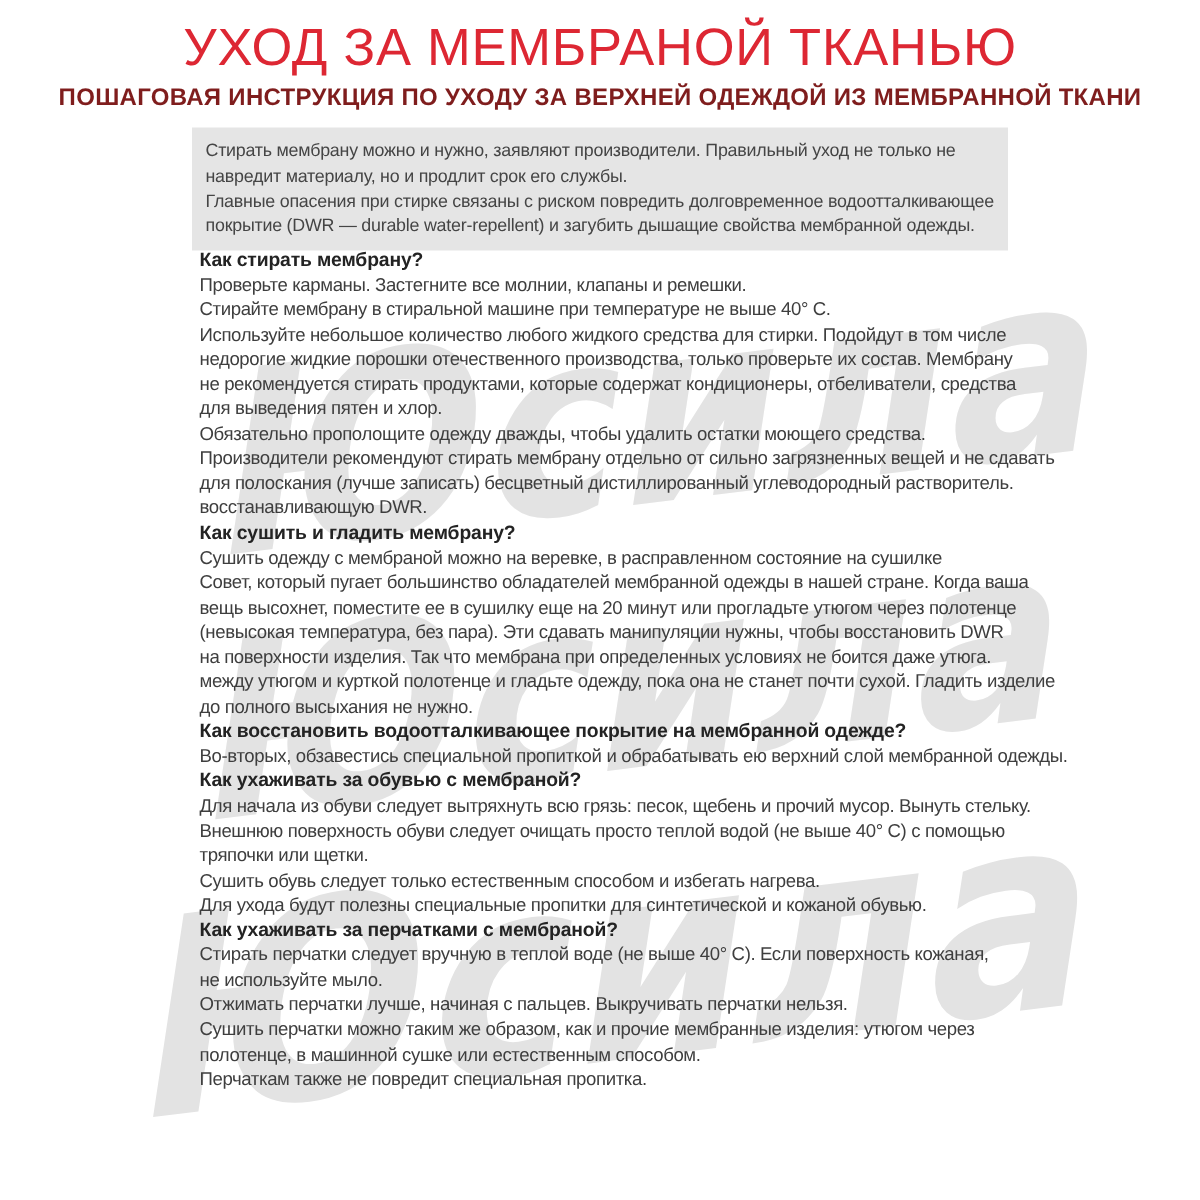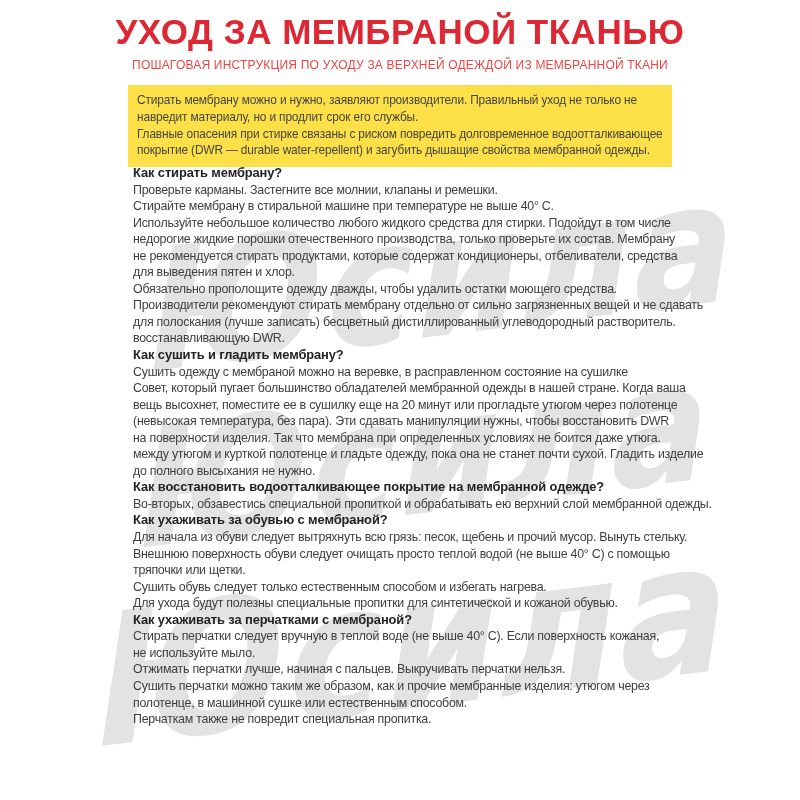--- a/index.html
+++ b/index.html
@@ -14,28 +14,28 @@
     font-style:italic;font-weight:800;letter-spacing:2px;line-height:1;
     transform:rotate(-7deg) skewX(-6deg) scaleY(1.12);transform-origin:left top;
     white-space:nowrap;
   }
   .wm1{left:148px;top:228px;font-size:150px;}
   .wm2{left:138px;top:408px;font-size:146px;}
   .wm3{left:96px;top:592px;font-size:162px;}
   
   .header{position:relative;z-index:1;padding-top:13px;text-align:center;}
   .title{
-    font-size:35px;line-height:38px;font-weight:bold;color:#dd2733;letter-spacing:0.5px;
+    font-size:35px;line-height:38px;font-weight:normal;color:#dd2733;letter-spacing:0.5px;
   }
   .subtitle{
-    margin-top:7px;font-size:12px;line-height:15px;font-weight:normal;color:#ef4444;letter-spacing:0.2px;
+    margin-top:7px;font-size:16px;line-height:15px;font-weight:bold;color:#7f1d1d;letter-spacing:0.2px;
   }
   
   .intro{
-    position:relative;z-index:1;margin:12px 128px 0 128px;background:#fde047;
+    position:relative;z-index:1;margin:12px 128px 0 128px;background:#e5e5e5;
     padding:7px 9px 8px 9px;color:#454545;font-size:11.9px;line-height:16.8px;
     letter-spacing:-0.15px;
   }
   .intro p{margin:0;}
   
   .doc{
     position:absolute;z-index:1;left:133px;top:165px;right:84px;
     color:#3e3e3e;font-size:12.4px;line-height:16.55px;letter-spacing:-0.25px;
     white-space:nowrap;
   }

